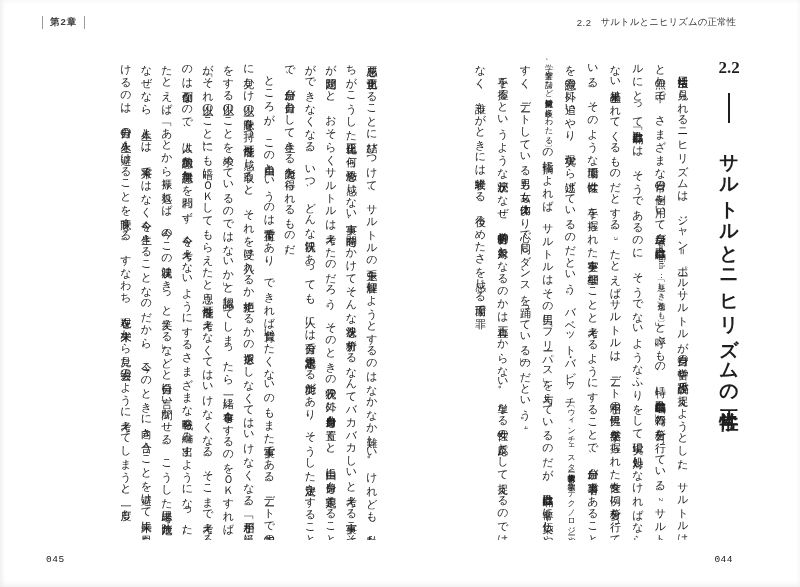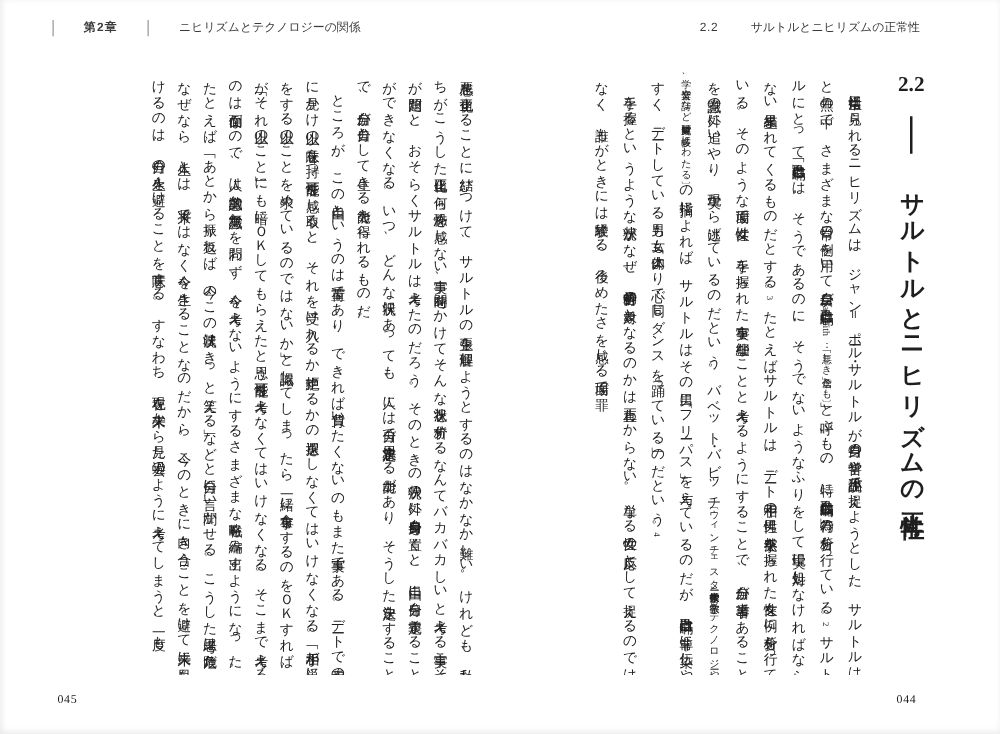--- a/index.html
+++ b/index.html
@@ -9,21 +9,21 @@
     box-shadow:inset 2px 0 5px rgba(0,0,0,0.05), inset 0 -3px 6px rgba(0,0,0,0.04);
     overflow:hidden;
   }
   .page{position:absolute;top:0;height:587px;width:400px;}
   .page-left{left:0;}
   .page-right{left:380px;}
 
   
   .running-head{
     position:absolute;top:16px;font-family:"Liberation Sans","DejaVu Sans",sans-serif;
-    font-size:9.5px;color:#3a3a3a;display:flex;align-items:center;gap:24px;white-space:nowrap;
+    font-size:9.5px;color:#3a3a3a;display:flex;align-items:center;gap:7px;white-space:nowrap;
   }
   .running-head.rh-left{left:42px;}
   .running-head.rh-right{right:44px;}
   .vbar{display:inline-block;width:1px;height:13px;background:#9a9a9a;}
   .rh-chap{font-weight:bold;letter-spacing:1px;}
   .rh-num{letter-spacing:0.5px;margin-right:2px;}
 
   
   .page-body{
     position:absolute;top:57px;height:483px;
@@ -47,37 +47,36 @@
   .st-num{
     display:inline-block;writing-mode:horizontal-tb;font-size:17px;
     letter-spacing:0;line-height:1;padding:2px 0 4px 0;
   }
   .st-dash{
     display:inline-block;width:1.5px;height:30px;background:#1e1e1e;margin:7px 0 11px 0;
   }
 
   
   .folio{
-    position:absolute;bottom:22px;font-family:Liberation Serif, serif;
+    position:absolute;bottom:22px;font-family:Liberation Mono, monospace;
     font-size:9.5px;letter-spacing:0.5px;color:#1a1a1a;
   }
   .folio-left{left:46px;}
   .folio-right{right:47px;padding-left:13px;}
 </style>
 </head>
 <body>
 
 <div class="spread">
 
   <div class="page page-left">
     <div class="running-head rh-left">
       <span class="vbar"></span>
       <span class="rh-chap">第2章</span>
       <span class="vbar"></span>
-      <span>ニヒリズムとテクノロジーの関係</span>
     </div>
     <div class="page-body body-left" id="left-body">
         <p class="para"><span class="txt">悪感を正当化することに結びつけて、サルトルの主張を理解しようとするのはなかなか難しい。けれども、私たちがこうした正当化に何ら恐怖を感じない事実、時間をかけてそんな状況を分析するなんてバカバカしいと考える事実こそが問題だと、おそらくサルトルは考えたのだろう。そのときの状況の外に自分自身を置くと、自由に自分を定義することができなくなる。いつ、どんな状況にあっても、人には自分で意思決定する能力があり、そうした決定をすることで、自分が自分として生きる能力を得られるものだ。</span></p>
         <p class="para indent"><span class="txt">ところが、この自由というのは重荷であり、できれば背負いたくないのもまた事実である。デートで相手の行動に見かけ以上の意味を持つ可能性を感じ取ると、それを受け入れるか拒絶するかの選択をしなくてはいけなくなる。「相手が単に食事をする以上のことを求めているのではないか」と認識してしまったら、一緒に食事をするのをＯＫすれば、相手が「それ以上のこと」にも暗にＯＫしてもらえたと思う可能性を考えなくてはいけなくなる。そこまで考えるのは面倒なので、人は意識的か無意識かを問わず、今を考えないようにするさまざまな戦略を編み出すようになった。たとえば、「あとから振り返れば、今のこの状況はきっと笑える」などと自分に言い聞かせる。こうした思考は危険だ。なぜなら、人生とは、将来ではなく今を生きることなのだから。今このときに向き合うことを避けて未来に目を向けるのは、自分の人生を避けることを意味する。すなわち、現在を未来から見た過去のように考えてしまうと、一度も</span></p>
       </div>
     <div class="folio folio-left">045</div>
   </div>
 
   <div class="page page-right">
     <div class="running-head rh-right">

